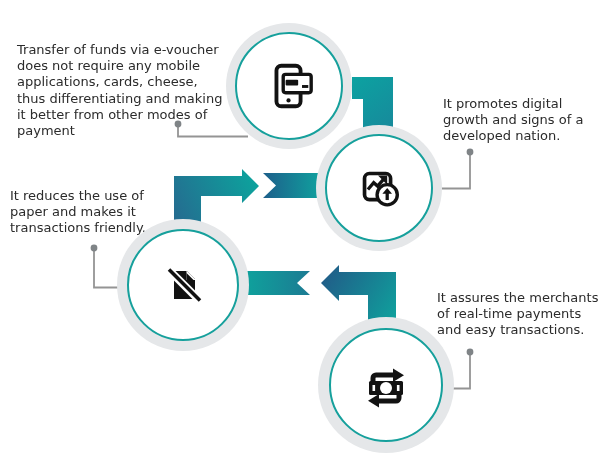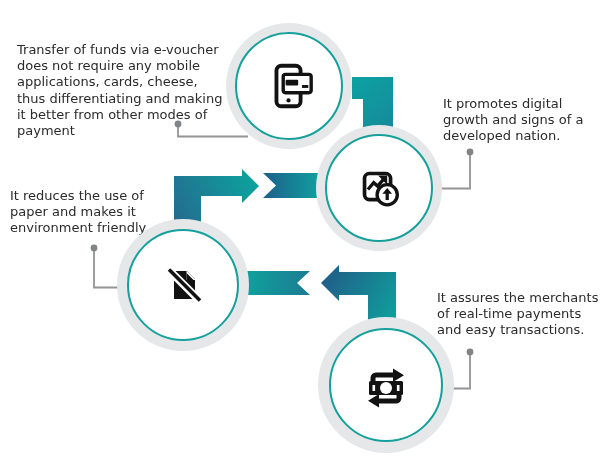--- a/index.html
+++ b/index.html
@@ -87,21 +87,21 @@
 does not require any mobile
 applications, cards, cheese,
 thus differentiating and making
 it better from other modes of
 payment</div>
   <div class="txt t2">It promotes digital
 growth and signs of a
 developed nation.</div>
   <div class="txt t3">It reduces the use of
 paper and makes it
-environment friendly.</div>
+transactions friendly.</div>
   <div class="txt t4">It assures the merchants
 of real-time payments
 and easy transactions.</div>
 
   <div class="node n1">
     <div class="node-inner">
       <svg width="54" height="54" viewBox="0 0 56 56">
         <rect x="15" y="7" width="25" height="42" rx="5" fill="#fff" stroke="#121212" stroke-width="4"></rect>
         <circle cx="27.5" cy="43" r="2.2" fill="#121212"></circle>
         <rect x="22" y="16" width="29" height="19" rx="2.5" fill="#fff" stroke="#121212" stroke-width="3.5"></rect>

